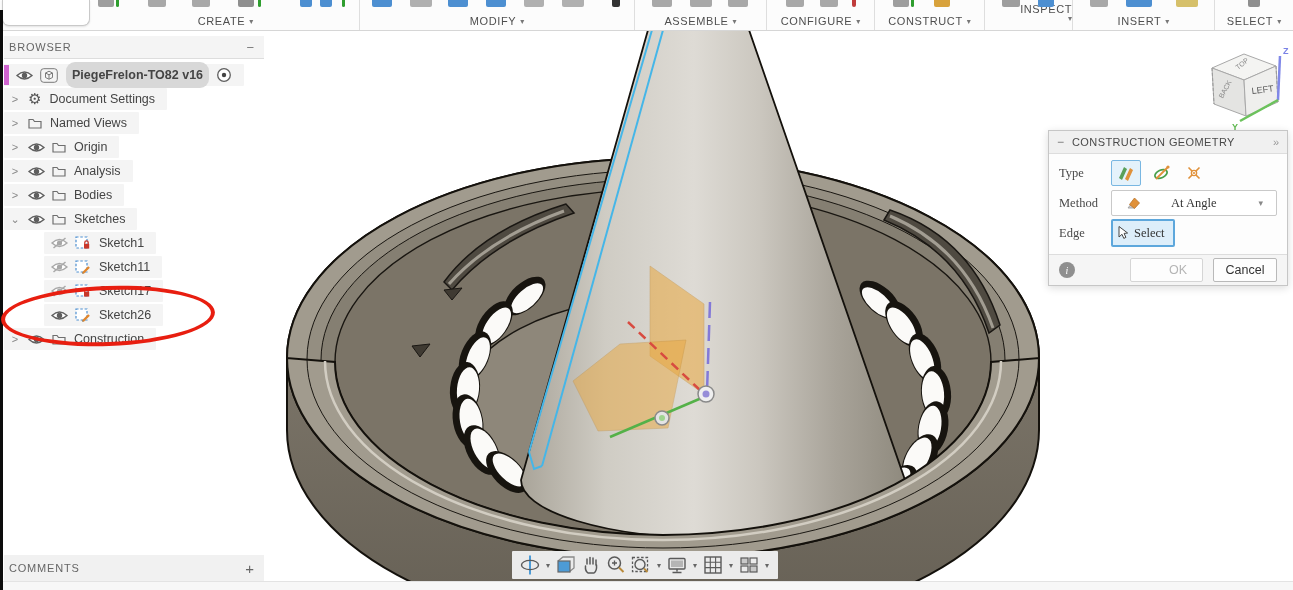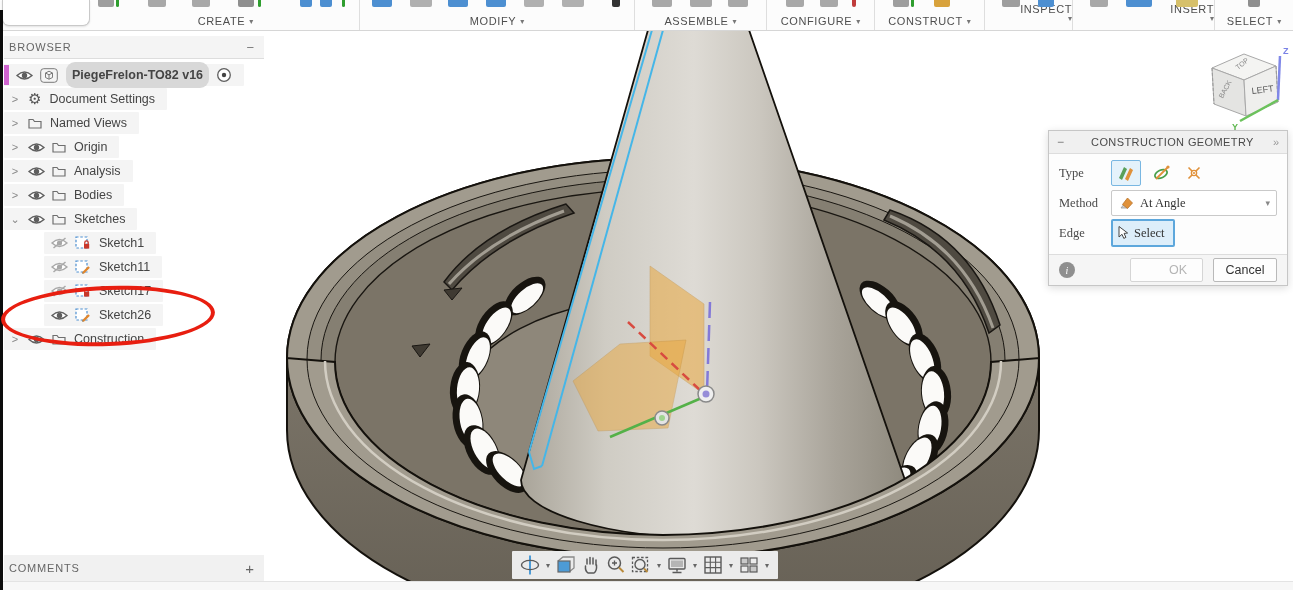--- a/index.html
+++ b/index.html
@@ -42,29 +42,29 @@
   
   .nav{position:absolute;left:512px;top:551px;height:28px;background:#ebebeb;display:flex;
        align-items:center;padding:0 7px;gap:3px;z-index:6;border-radius:1px;}
   .nav .caret{font-size:8px;color:#666;margin:0 2px;}
   .nav svg{display:block;}
   
   .dlg{position:absolute;left:1048px;top:130px;width:240px;background:#fdfdfd;
        border:1px solid #c6c6c6;box-shadow:0 2px 8px rgba(0,0,0,.14);z-index:7;box-sizing:border-box;}
   .dlg-hd{height:22px;background:#f0f0f0;border-bottom:1px solid #ddd;display:flex;align-items:center;}
   .dlg-hd .m{color:#777;font-size:12px;margin:0 8px;}
-  .dlg-hd .t{flex:1;font-size:11px;color:#4a4a4a;letter-spacing:.4px;text-align:center;}
+  .dlg-hd .t{flex:1;font-size:11px;color:#4a4a4a;letter-spacing:.4px;}
   .dlg-hd .x{color:#999;font-size:11px;margin-right:8px;}
   .dlg-row{display:flex;align-items:center;height:30px;padding:0 10px;font-family:Liberation Serif, serif;}
   .dlg-row .lb{width:52px;font-size:12.5px;color:#4a4a4a;}
   .typebox{width:28px;height:24px;background:#e4f2fb;border:1px solid #79b7e2;border-radius:2px;
            display:flex;align-items:center;justify-content:center;margin-right:8px;}
   .typeplain{width:26px;height:24px;display:flex;align-items:center;justify-content:center;margin-right:6px;}
   .dd{flex:1;height:24px;border:1px solid #c9c9c9;background:#fff;display:flex;align-items:center;
-      padding:0 6px;border-radius:2px;}
+      padding:0 13px;border-radius:2px;gap:24px;}
   .dd .v{flex:1;font-size:12.5px;color:#333;margin-left:6px;}
   .dd .caret{font-size:9px;color:#888;}
   .selbtn{height:24px;border:2px solid #5da7dc;background:#ddeefa;display:flex;align-items:center;
           padding:0 8px 0 5px;border-radius:2px;font-size:12.5px;color:#333;}
   .dlg-ft{height:30px;background:#f5f5f5;border-top:1px solid #ddd;display:flex;align-items:center;
           padding:0 10px;margin-top:6px;}
   .info-c{width:16px;height:16px;border-radius:50%;background:#8f8f8f;color:#fff;font-size:10px;
           font-family:"Liberation Serif",serif;font-style:italic;display:flex;align-items:center;
           justify-content:center;}
   .btn{height:22px;border:1px solid #b9b9b9;background:#fdfdfd;border-radius:2px;font-size:12.5px;
@@ -226,21 +226,21 @@
         <span class="caret">▾</span>
   </div>
   <div class="tgroup" style="left:875px;width:110px;">
     <span class="lbl">CONSTRUCT</span>
         <span class="caret">▾</span>
   </div>
   <div class="tgroup" style="left:985px;width:88px;flex-direction:column;">
     <span class="lbl">INSPECT</span>
         <span class="caret">▾</span>
   </div>
-  <div class="tgroup" style="left:1073px;width:142px;flex-direction:column;">
+  <div class="tgroup" style="left:1073px;width:142px;">
     <span class="lbl">INSERT</span>
         <span class="caret">▾</span>
   </div>
   <div class="tgroup" style="left:1215px;width:78px;border-right:none;">
     <span class="lbl">SELECT</span>
         <span class="caret">▾</span>
   </div>
 
   <div class="frag" style="left:98px;width:16px;background:#9e9e9e;"></div>
   <div class="frag" style="left:116px;width:3px;background:#2f9e2f;"></div>

